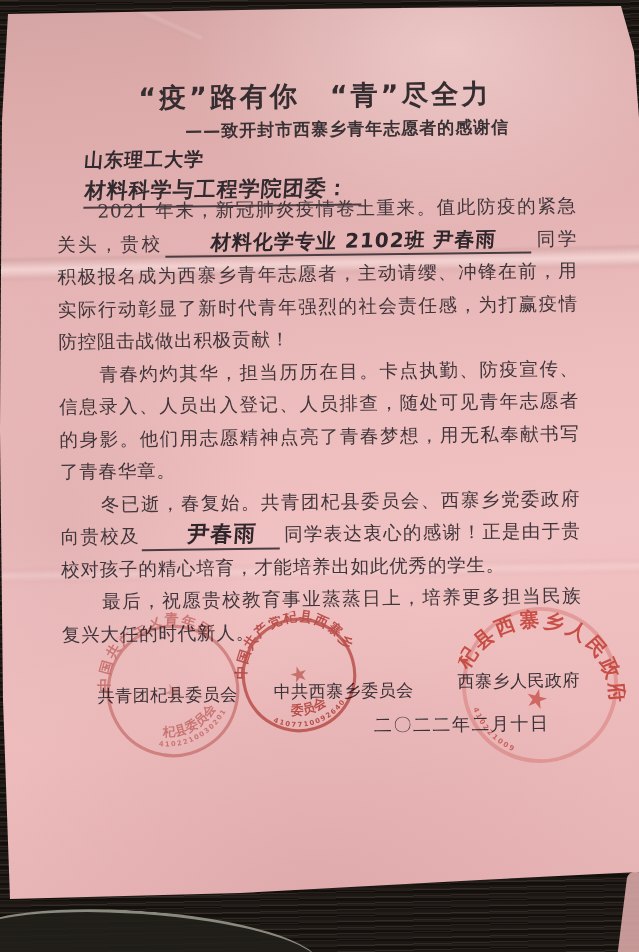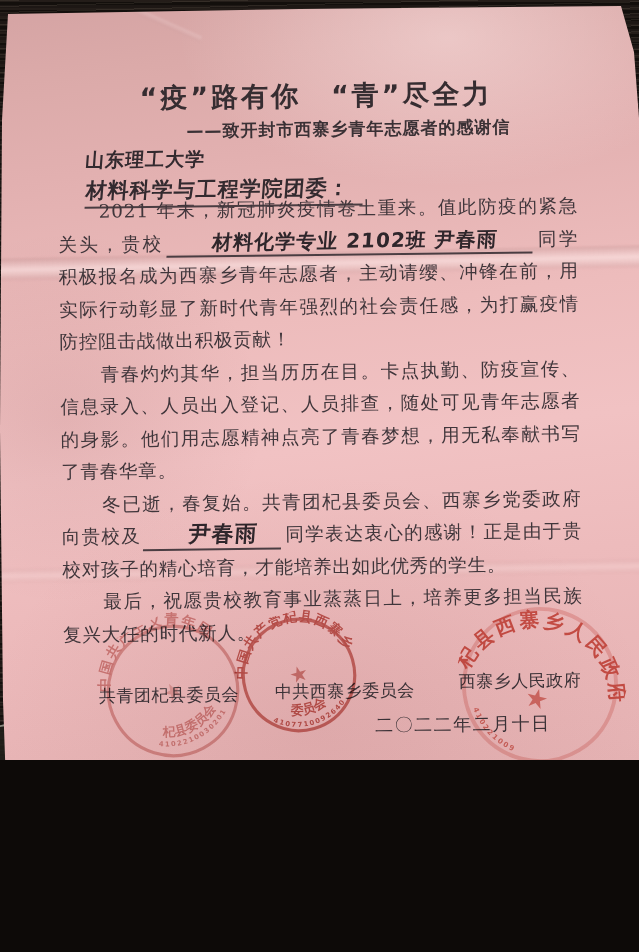--- a/index.html
+++ b/index.html
@@ -1,16 +1,16 @@
 <!DOCTYPE html>
 <html><head>
 <meta charset="utf-8">
 <style>
   html,body{margin:0;padding:0;background:#0d0a08;}
-  .stage{position:relative;width:639px;height:760px;overflow:hidden;
+  .stage{position:relative;width:639px;height:952px;overflow:hidden;
     font-family:"DejaVu Serif",serif;}
   
   .bg{position:absolute;inset:0;
     background:
       repeating-linear-gradient(178.5deg, rgba(200,185,160,0.10) 0 1px, transparent 1px 6px),
       repeating-linear-gradient(180deg, #241d19 0 2px, #130f0c 2px 5px, #1d1714 5px 8px);
   }
   .table-edge{position:absolute;left:-40px;bottom:-42px;width:360px;height:80px;
     border-radius:50%;background:#22201a;border-top:3px solid #9c9d90;
     transform:rotate(4deg);opacity:.85;}

